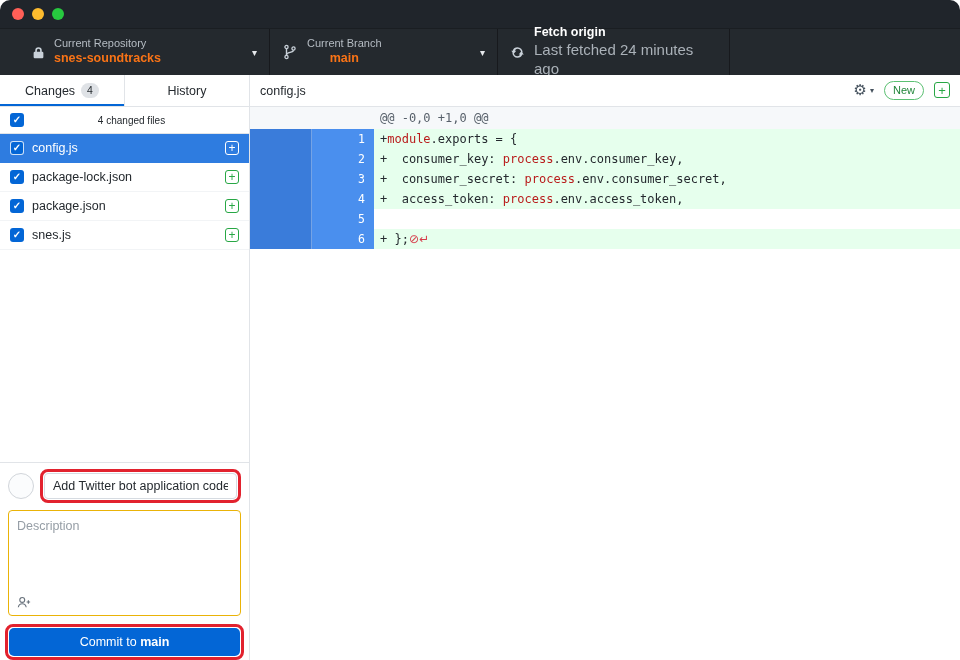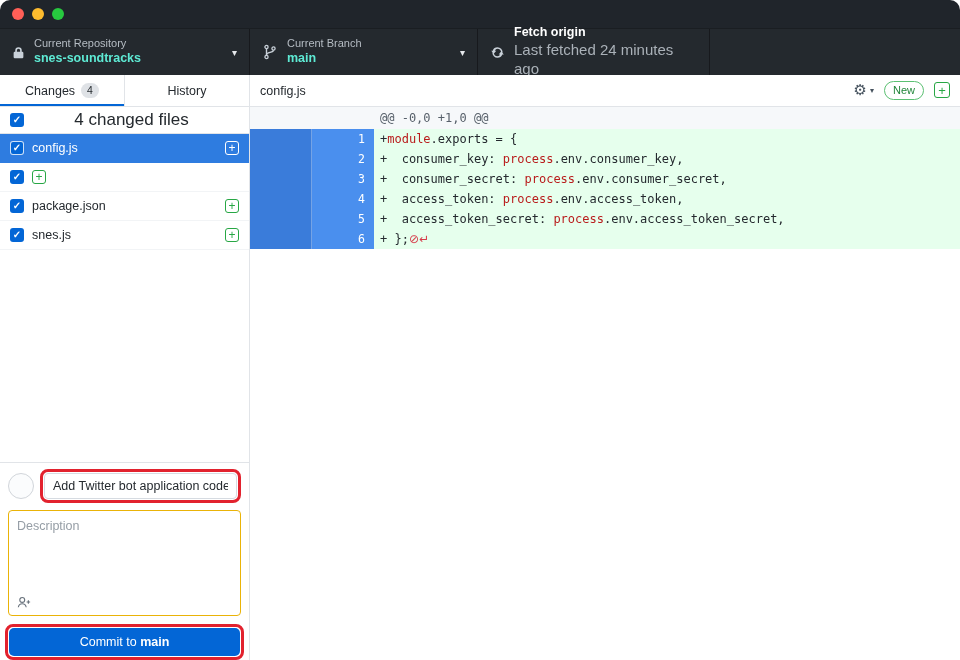--- a/index.html
+++ b/index.html
@@ -9,48 +9,48 @@
 
   
   .titlebar{height:28px;background:#20252b;display:flex;align-items:center;padding-left:12px;}
   .traffic{display:flex;gap:8px;}
   .tl{width:12px;height:12px;border-radius:50%;display:inline-block;}
   .tl.red{background:#ff5f57;}
   .tl.yellow{background:#febc2e;}
   .tl.green{background:#27c93f;}
 
   
-  .toolbar{height:47px;background:#24292e;border-top:1px solid #1a1e22;display:flex;}
+  .toolbar{height:47px;background:#24292e;border-top:1px solid #1a1e22;display:flex;padding-left:20px;}
   .tb-section{display:flex;align-items:center;padding:0 12px;border-right:1px solid #17191d;cursor:pointer;}
   .tb-section.repo{width:250px;}
   .tb-section.branch{width:228px;}
   .tb-section.fetch{width:232px;}
   .tb-icon{display:flex;align-items:center;margin-right:9px;flex:none;}
   .tb-text{display:flex;flex-direction:column;line-height:1.25;min-width:0;}
   .tb-label{font-size:11px;color:#b5bcc3;}
-  .tb-value{font-size:12.5px;color:#5eead4;font-weight:bold;white-space:nowrap;}
+  .tb-value{font-size:12.5px;color:#f97316;font-weight:bold;white-space:nowrap;text-align:center;}
   .tb-title{font-size:12.5px;color:#fff;font-weight:bold;}
   .tb-sub{font-size:15px;color:#aab1b8;}
   .chevron{margin-left:auto;color:#e6e9ec;font-size:10px;padding-left:8px;}
 
   
   .content{display:flex;height:585px;}
   .sidebar{width:250px;flex:none;border-right:1px solid #e1e4e8;display:flex;flex-direction:column;background:#fff;}
   .main{flex:1;display:flex;flex-direction:column;background:#fff;min-width:0;}
 
   
   .tabs{height:32px;display:flex;border-bottom:1px solid #e1e4e8;flex:none;}
   .tab{flex:1;display:flex;align-items:center;justify-content:center;font-size:12.5px;color:#24292e;cursor:pointer;gap:6px;}
   .tab:first-child{border-right:1px solid #e1e4e8;}
   .tab.active{box-shadow:inset 0 -2px 0 #0366d6;}
   .badge{background:#dfe2e6;color:#24292e;font-size:10.5px;border-radius:8px;padding:1px 6px;line-height:1.2;}
 
   
   .files-header{height:27px;flex:none;display:flex;align-items:center;padding:0 10px;border-bottom:1px solid #e1e4e8;}
-  .files-header-label{flex:1;text-align:center;font-size:17px;color:#24292e;}
+  .files-header-label{flex:1;text-align:center;font-size:10px;color:#24292e;}
   .file-list{flex:1 1 auto;overflow:hidden;}
   .file-row{height:29px;display:flex;align-items:center;padding:0 10px;gap:8px;font-size:12.5px;color:#24292e;border-bottom:1px solid #f2f4f6;cursor:pointer;}
   .file-row.selected{background:#2e7ce0;color:#fff;border-bottom-color:#2e7ce0;}
   .checkbox{width:14px;height:14px;flex:none;border-radius:3px;background:#0366d6;color:#fff;font-size:10px;font-weight:bold;display:flex;align-items:center;justify-content:center;line-height:1;}
   .file-row.selected .checkbox{border:1px solid rgba(255,255,255,.8);}
   .file-name{flex:1;white-space:nowrap;overflow:hidden;text-overflow:ellipsis;}
   .plus-box{width:14px;height:14px;flex:none;border:1px solid #28a745;border-radius:3px;color:#28a745;display:flex;align-items:center;justify-content:center;font-size:12px;line-height:1;}
   .file-row.selected .plus-box{border-color:#fff;color:#fff;}
 
   
@@ -164,20 +164,21 @@
       </div>
 
       <div class="file-list" id="file-list">
           <div class="file-row selected">
             <span class="checkbox">✓</span>
             <span class="file-name">config.js</span>
             <span class="plus-box">+</span>
           </div>
           <div class="file-row">
             <span class="checkbox">✓</span>
+            <span class="file-name">package-lock.json</span>
             <span class="plus-box">+</span>
           </div>
           <div class="file-row">
             <span class="checkbox">✓</span>
             <span class="file-name">package.json</span>
             <span class="plus-box">+</span>
           </div>
           <div class="file-row">
             <span class="checkbox">✓</span>
             <span class="file-name">snes.js</span>
@@ -239,21 +240,20 @@
               <span class="code"><span>+  consumer_secret: </span><span class="tok-b">process</span><span>.env.consumer_secret,</span></span>
             </div>
             <div class="diff-line">
               <span class="gut g1"></span>
               <span class="gut g2">4</span>
               <span class="code"><span>+  access_token: </span><span class="tok-b">process</span><span>.env.access_token,</span></span>
             </div>
             <div class="diff-line">
               <span class="gut g1"></span>
               <span class="gut g2">5</span>
-              <span class="code"><span>+  access_token_secret: </span><span class="tok-b">process</span><span>.env.access_token_secret,</span></span>
             </div>
             <div class="diff-line">
               <span class="gut g1"></span>
               <span class="gut g2">6</span>
               <span class="code"><span>+ };</span><span class="tok-r">⊘↵</span></span>
             </div>
           </div>
       </div>
     </main>
 

